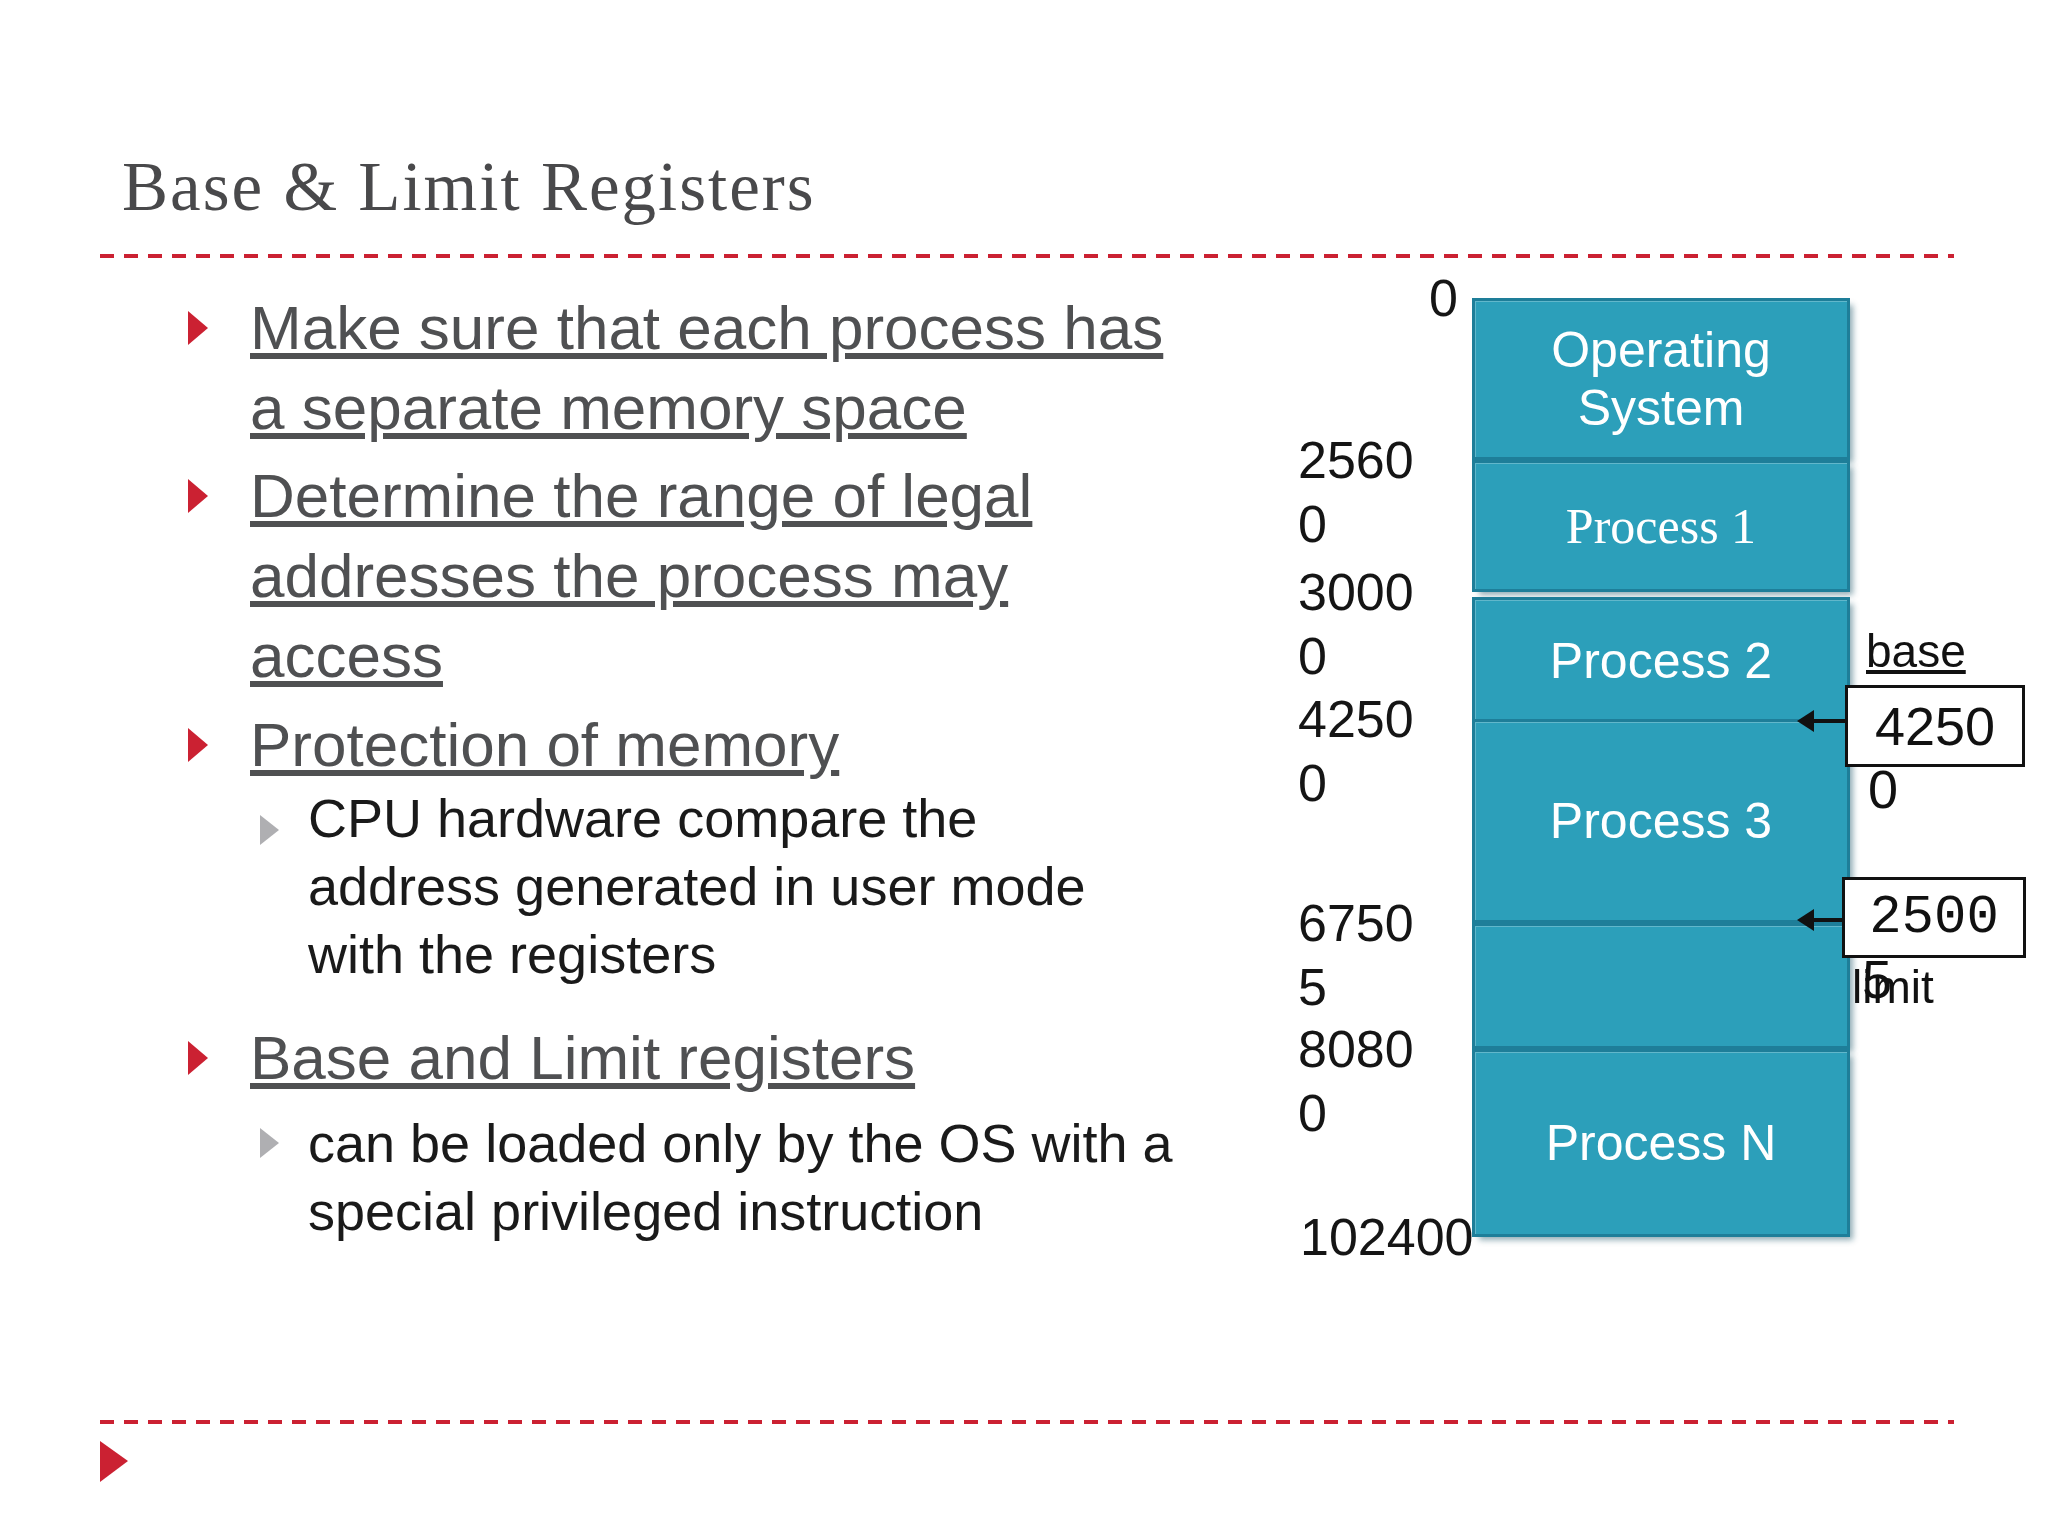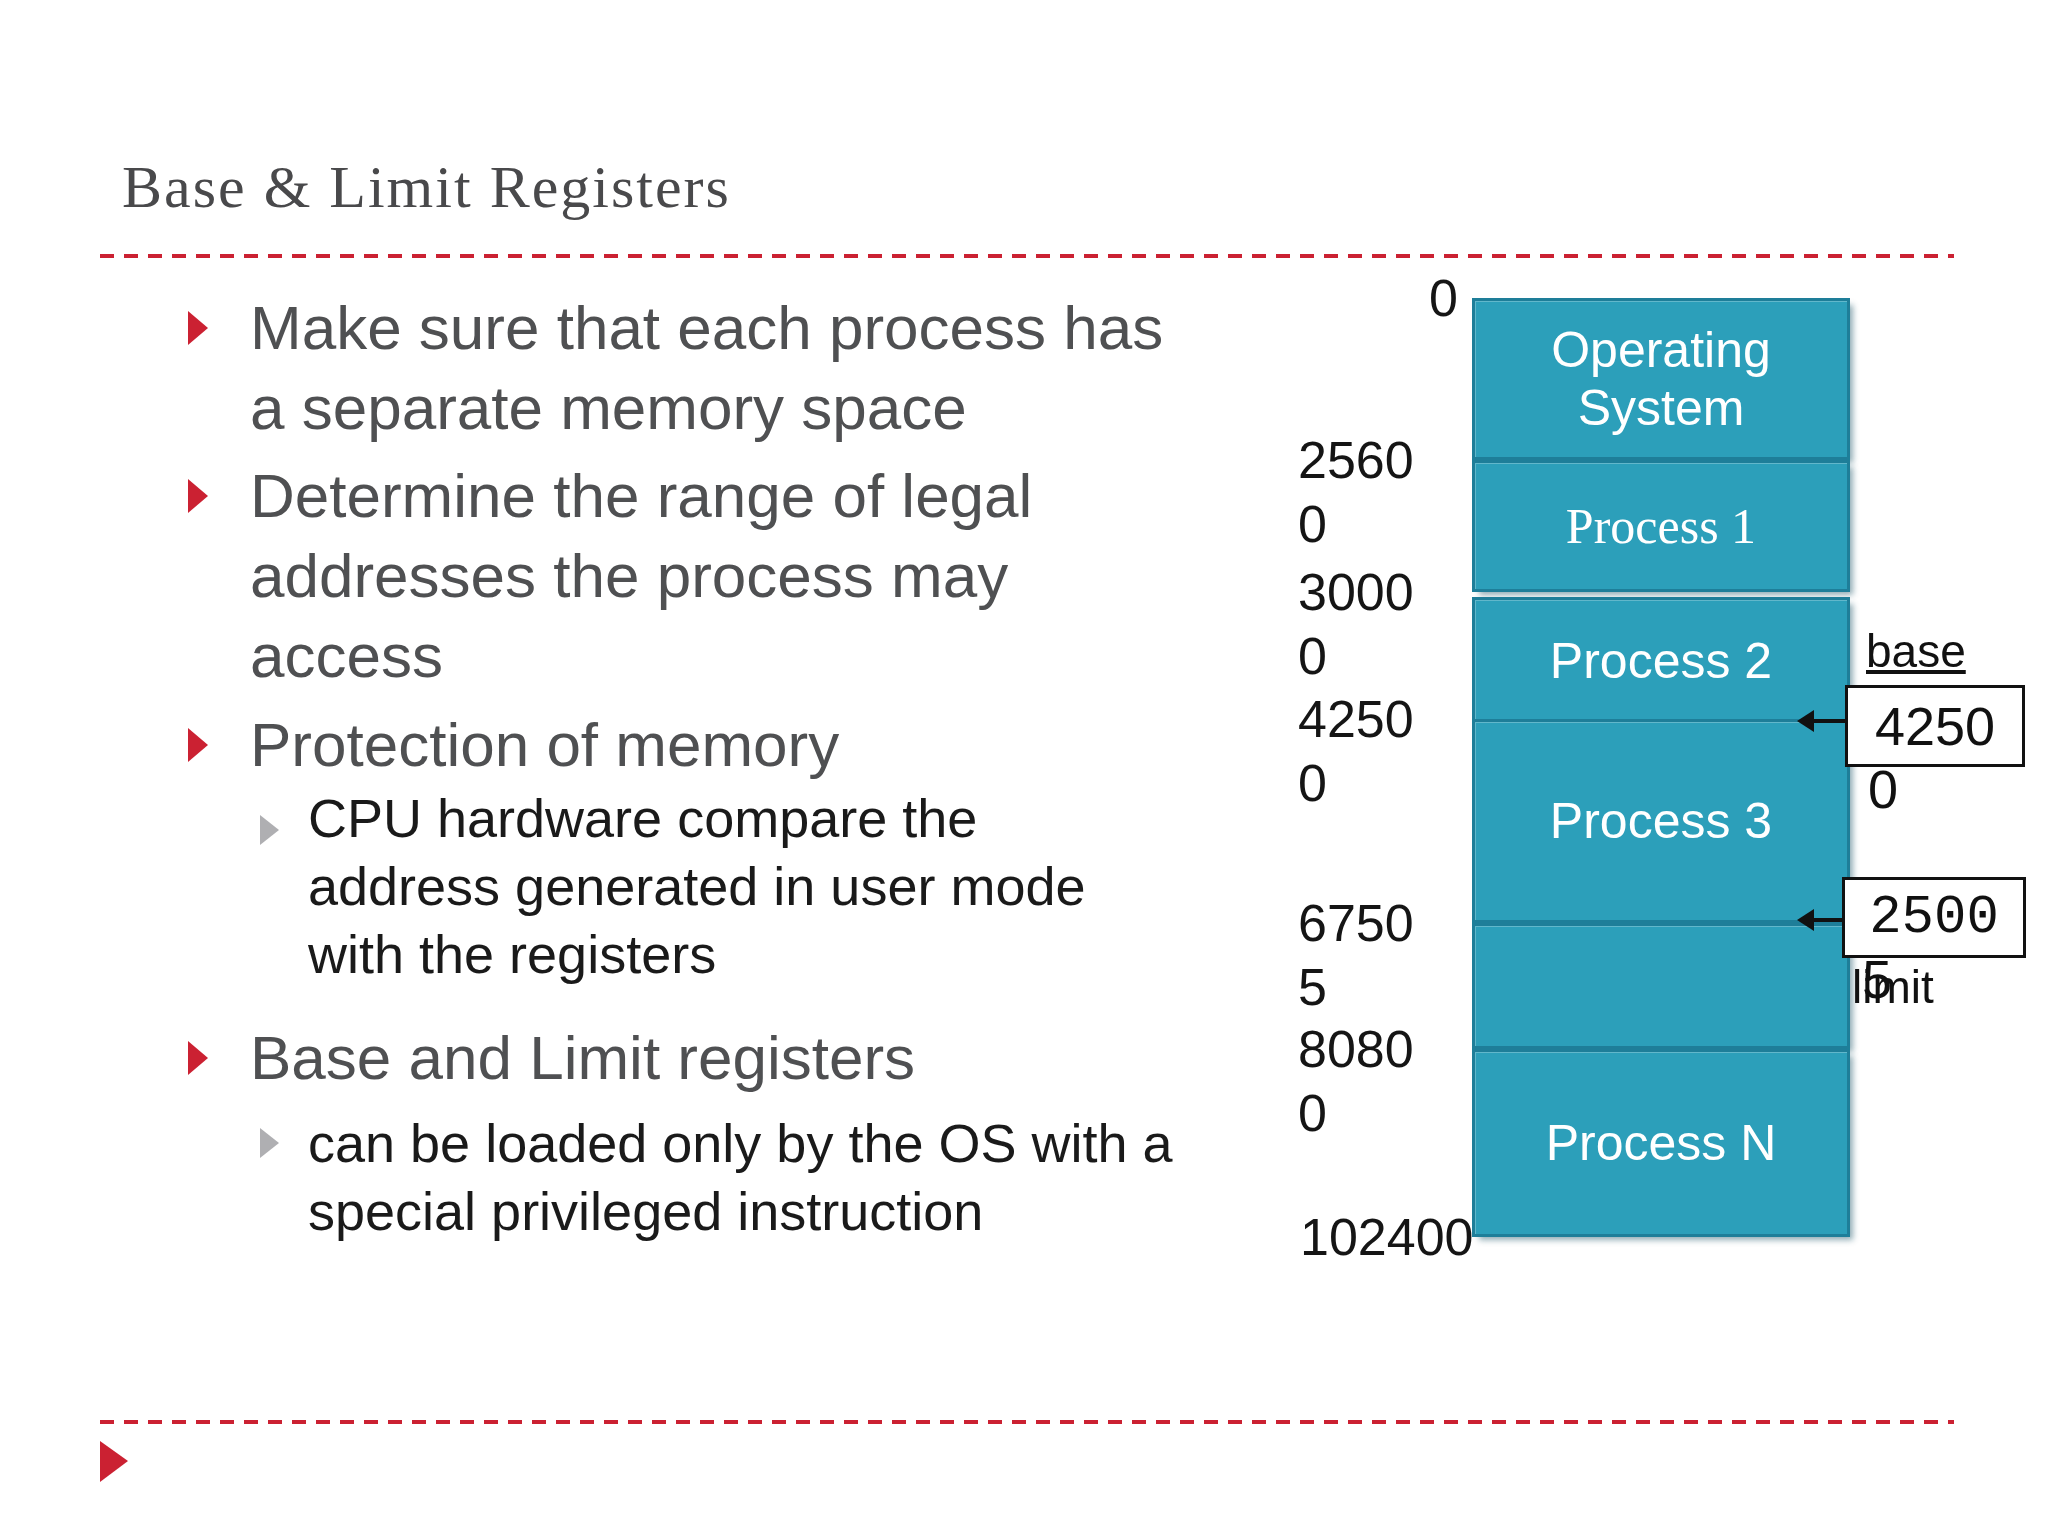--- a/index.html
+++ b/index.html
@@ -16,40 +16,40 @@
     width:2048px;height:1536px;
     background:#FFFFFF;
     font-family:"Liberation Sans",sans-serif;
     position:relative;overflow:hidden;
   }
   .abs{position:absolute;}
   
   .slide-title{
     left:122px;top:132px;width:1500px;
     font-family:"Liberation Serif","DejaVu Serif",serif;
-    font-size:60px;line-height:110px;letter-spacing:2px;
+    font-size:69px;line-height:110px;letter-spacing:2px;
     color:var(--title-gray);
   }
   
   .rule{
     left:100px;width:1854px;height:4px;
     background:repeating-linear-gradient(90deg,var(--red) 0 14px,transparent 14px 24px);
   }
   .rule-top{top:254px;}
   .rule-bottom{top:1420px;}
   
   .footer-tri{
     left:100px;top:1441px;width:0;height:0;
     border-left:28px solid var(--red);
     border-top:20px solid transparent;
     border-bottom:21px solid transparent;
   }
   
   .bullet-text{white-space:pre-line;}
-  .lvl1{left:250px;width:1010px;font-size:62px;line-height:80px;color:var(--body-gray);}
+  .lvl1{left:250px;width:1010px;font-size:62px;line-height:80px;color:var(--body-gray);text-decoration:underline;}
   .lvl2{left:308px;width:980px;font-size:54px;line-height:68px;color:var(--sub-black);}
   .tri1{
     width:0;height:0;
     border-left:20px solid var(--red);
     border-top:17px solid transparent;
     border-bottom:17px solid transparent;
   }
   .tri2{
     width:0;height:0;
     border-left:19px solid #AFAFB2;

